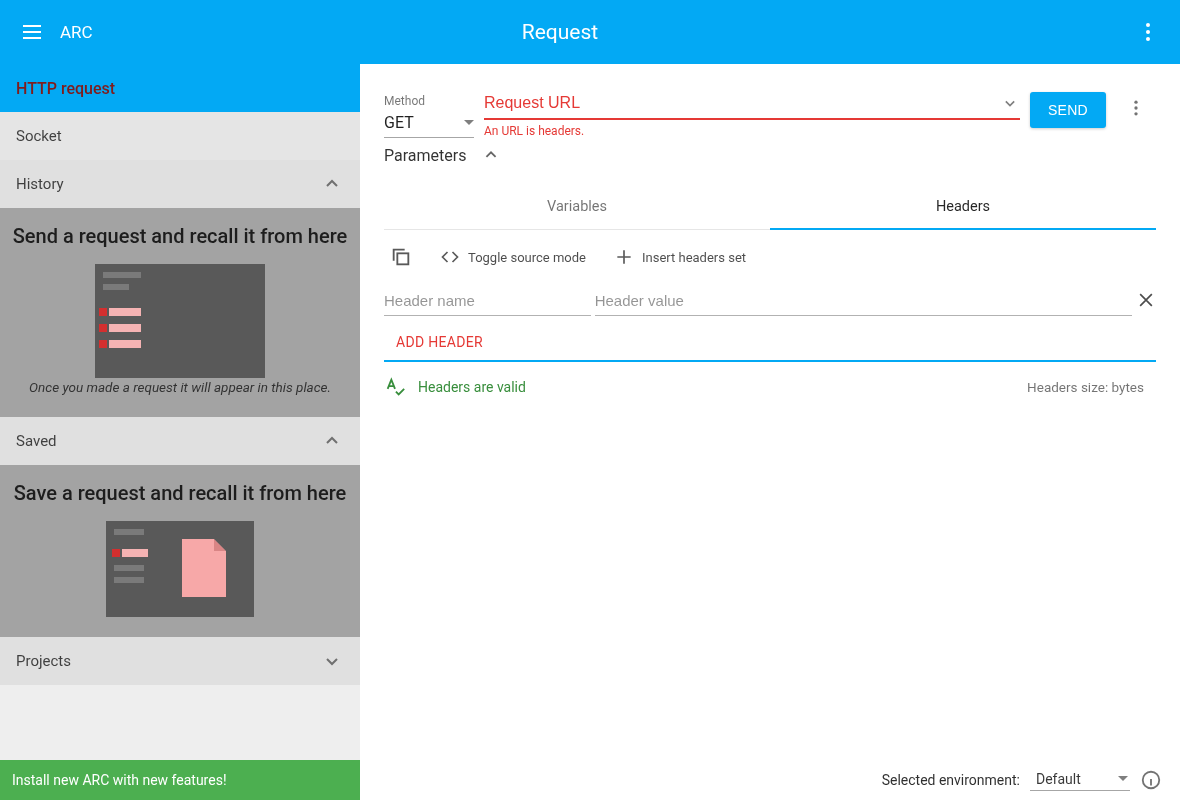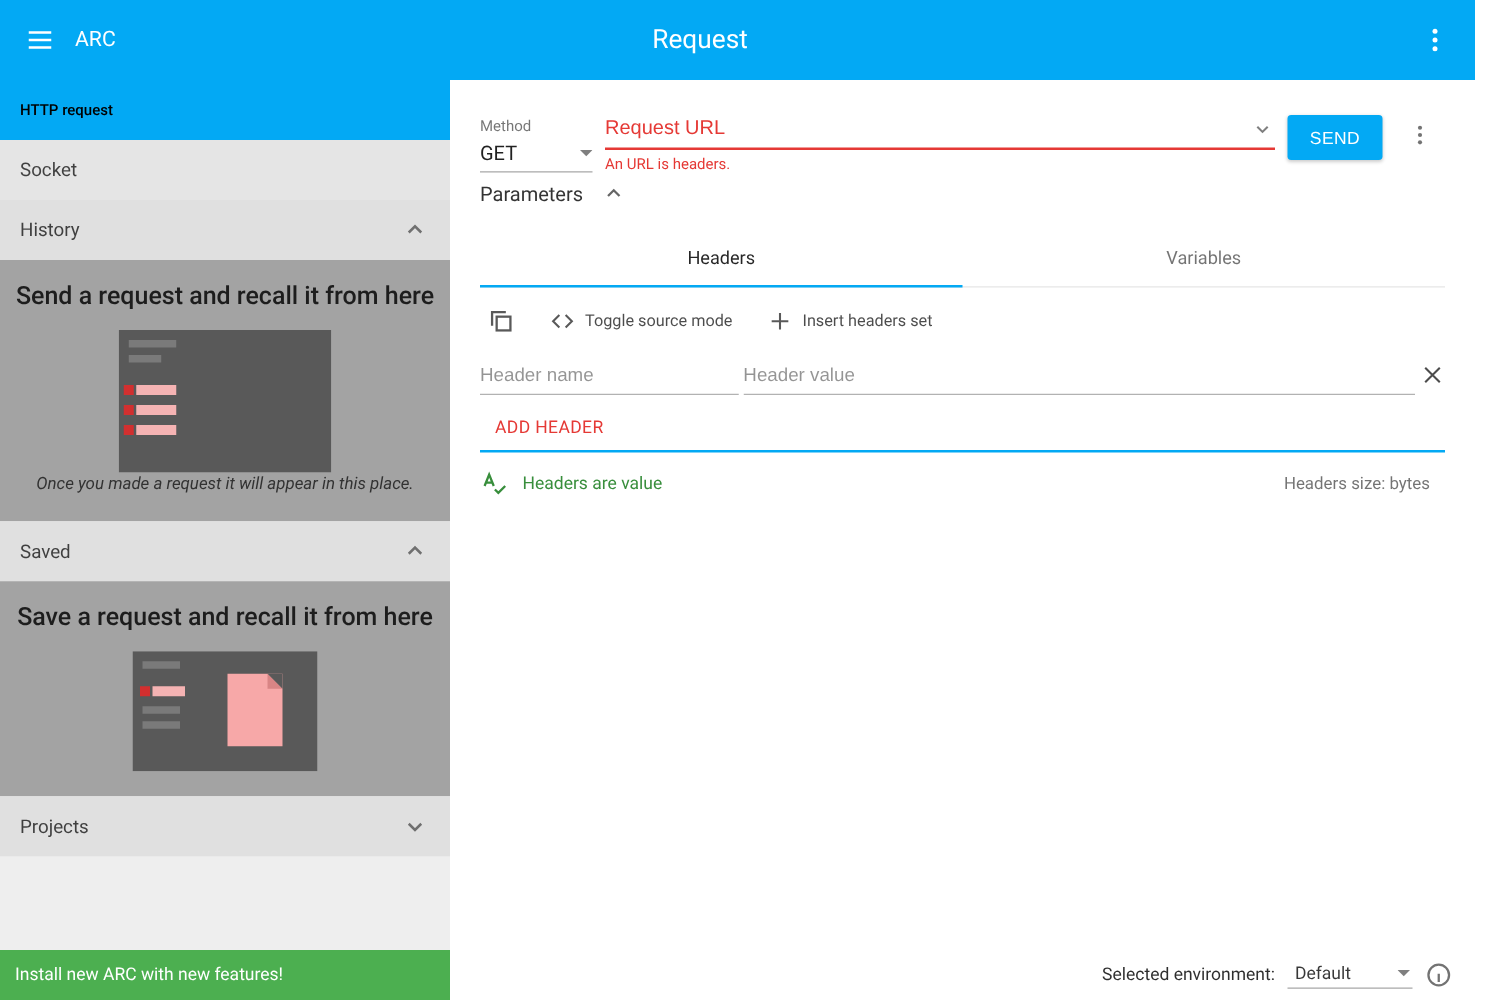--- a/index.html
+++ b/index.html
@@ -14,21 +14,21 @@
   .topbar .title { flex: 1; text-align: center; font-size: 21px; font-weight: 400; padding-right:60px; }
   .topbar .title-wrap { position:absolute; left:0; right:0; text-align:center; pointer-events:none;}
   .topbar { position: relative; }
   .topbar .kebab { width: 48px; height: 48px; display:flex; align-items:center; justify-content:center; cursor:pointer; margin-left:auto; position:relative; z-index:2;}
 
   .body { flex: 1; display: flex; min-height: 0; }
 
   
   .sidebar { width: 360px; background: #eee; display: flex; flex-direction: column; position: relative; border-right: none; }
   .side-item { height: 48px; display: flex; align-items: center; padding: 0 16px; font-size: 15px; color: rgba(0,0,0,0.72); cursor: pointer; }
-  .side-item.active { background: #03a9f4; color: #000000; font-weight: 500; font-size:12px;}
+  .side-item.active { background: #03a9f4; color: #7f1d1d; font-weight: 500; font-size:16px;}
   .side-item.alt { background: #e5e5e5; }
   .side-item.head { background: #e0e0e0; justify-content: space-between; }
   .chev { color: rgba(0,0,0,0.5); }
   .chev svg { display:block; }
 
   .empty-block { background: #a3a3a3; padding: 16px 12px 20px; }
   .empty-title { font-size: 20px; font-weight: 500; color: rgba(0,0,0,0.82); text-align:center; margin-bottom:16px;}
   .empty-desc { font-style: italic; font-size: 13.5px; color: rgba(0,0,0,0.7); text-align: center; line-height:1.4; padding:0 10px;}
   .illus { display:block; margin: 8px auto 0; }
 
@@ -229,22 +229,22 @@
         <span class="tgl">
           <span>
             <svg width="22" height="22" viewBox="0 0 24 24" fill="none">
                 <path d="M7 14l5-5 5 5" stroke="rgba(0,0,0,0.6)" stroke-width="2"></path>
               </svg>
           </span>
         </span>
       </div>
 
       <div class="tabs">
+        <div class="tab">Variables</div>
         <div class="tab active">Headers</div>
-        <div class="tab">Variables</div>
       </div>
 
       <div class="toolbar">
         <div class="tool">
           <span class="tool-icon">
             <svg width="22" height="22" viewBox="0 0 24 24" fill="none" stroke="currentColor" stroke-width="2">
                 <rect x="8" y="8" width="12" height="12"></rect>
                 <path d="M4 16V4h12"></path>
               </svg>
           </span>
@@ -288,21 +288,21 @@
       </div>
 
       <div class="status-row">
         <div class="status-left">
           <span>
             <svg width="22" height="22" viewBox="0 0 24 24" fill="none" stroke="currentColor" stroke-width="2">
                 <path d="M4 14L8 4l4 10M5.5 11h5"></path>
                 <path d="M13 17l3 3 6-6"></path>
               </svg>
           </span>
-          <span class="msg">Headers are value</span>
+          <span class="msg">Headers are valid</span>
         </div>
         <div class="status-right">
           <span>Headers size:</span> <span>bytes</span>
         </div>
       </div>
 
       <div class="footer">
         <span class="env-label">Selected environment:</span>
         <div class="env-sel">
           <span>Default</span>

